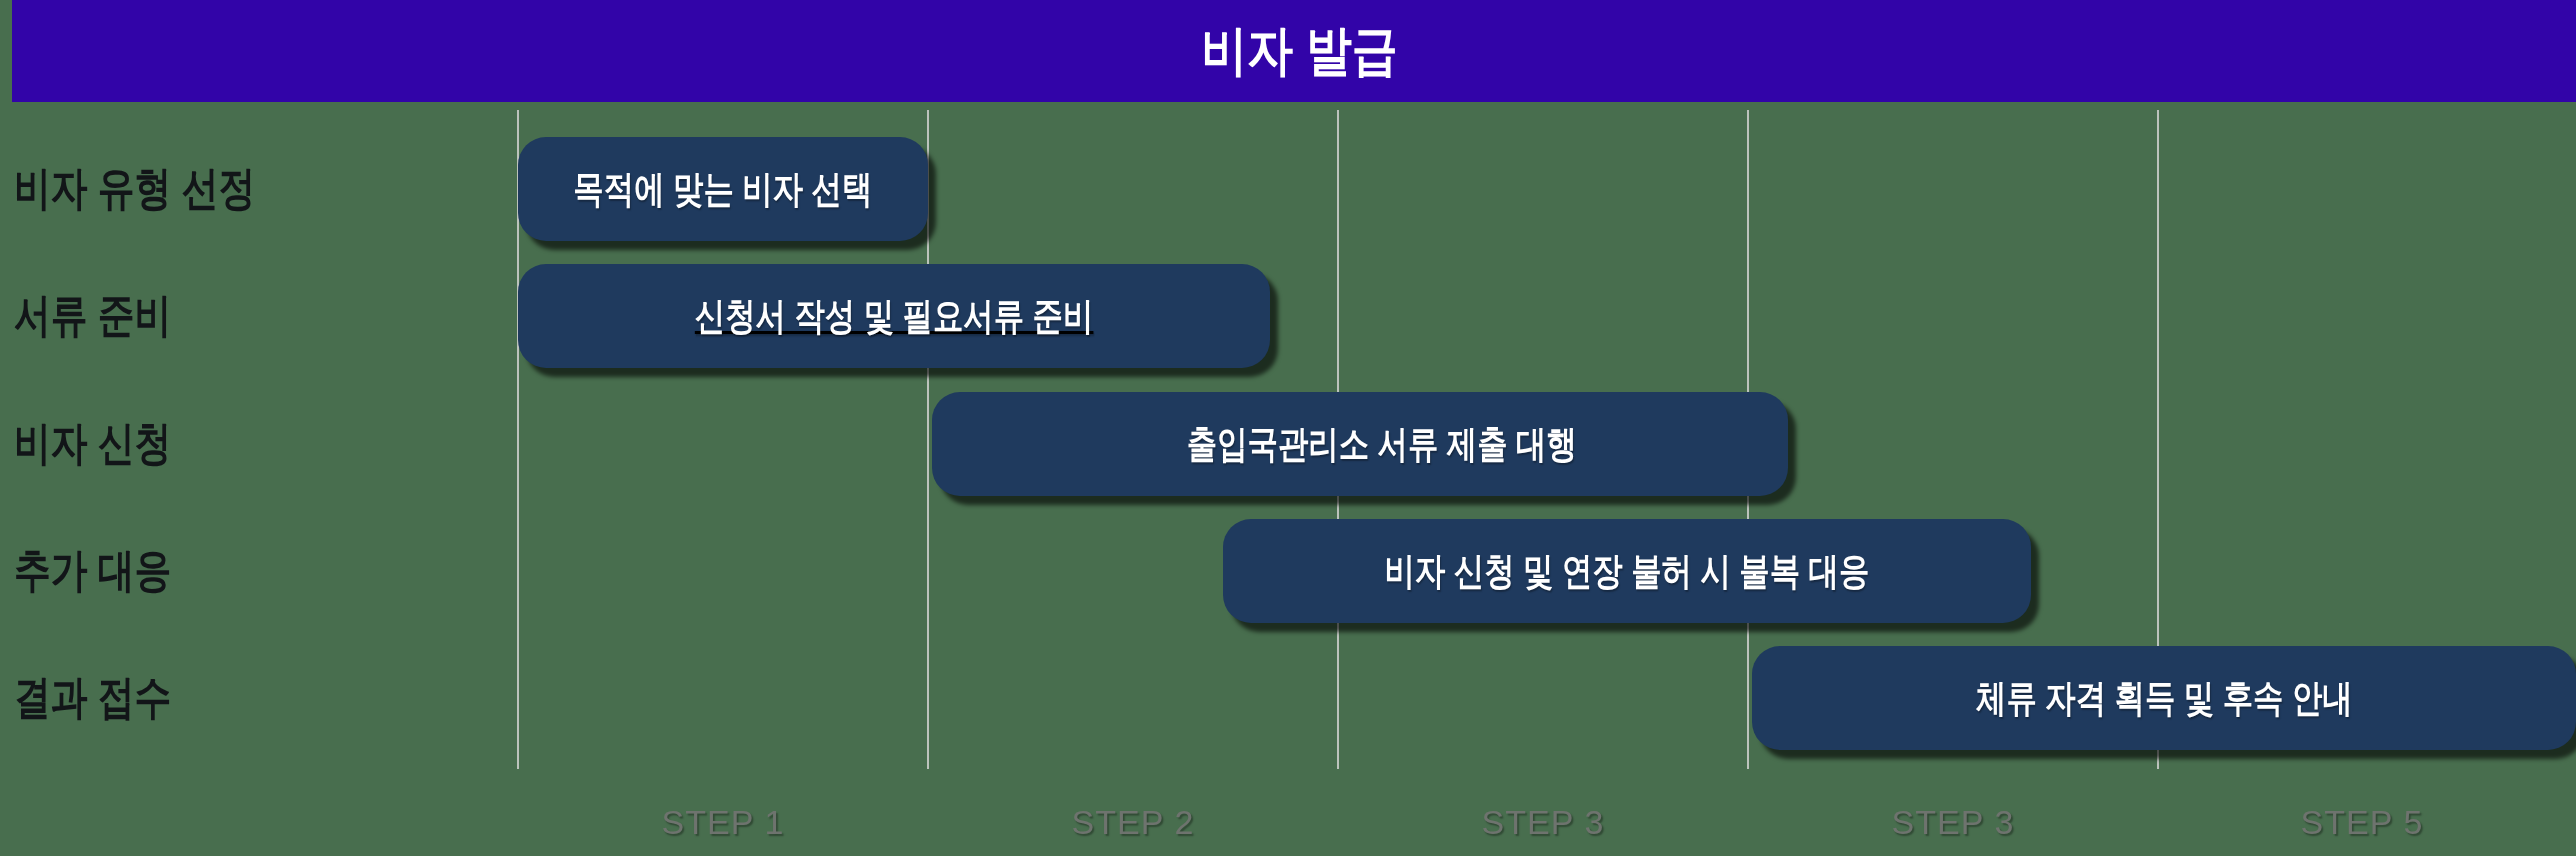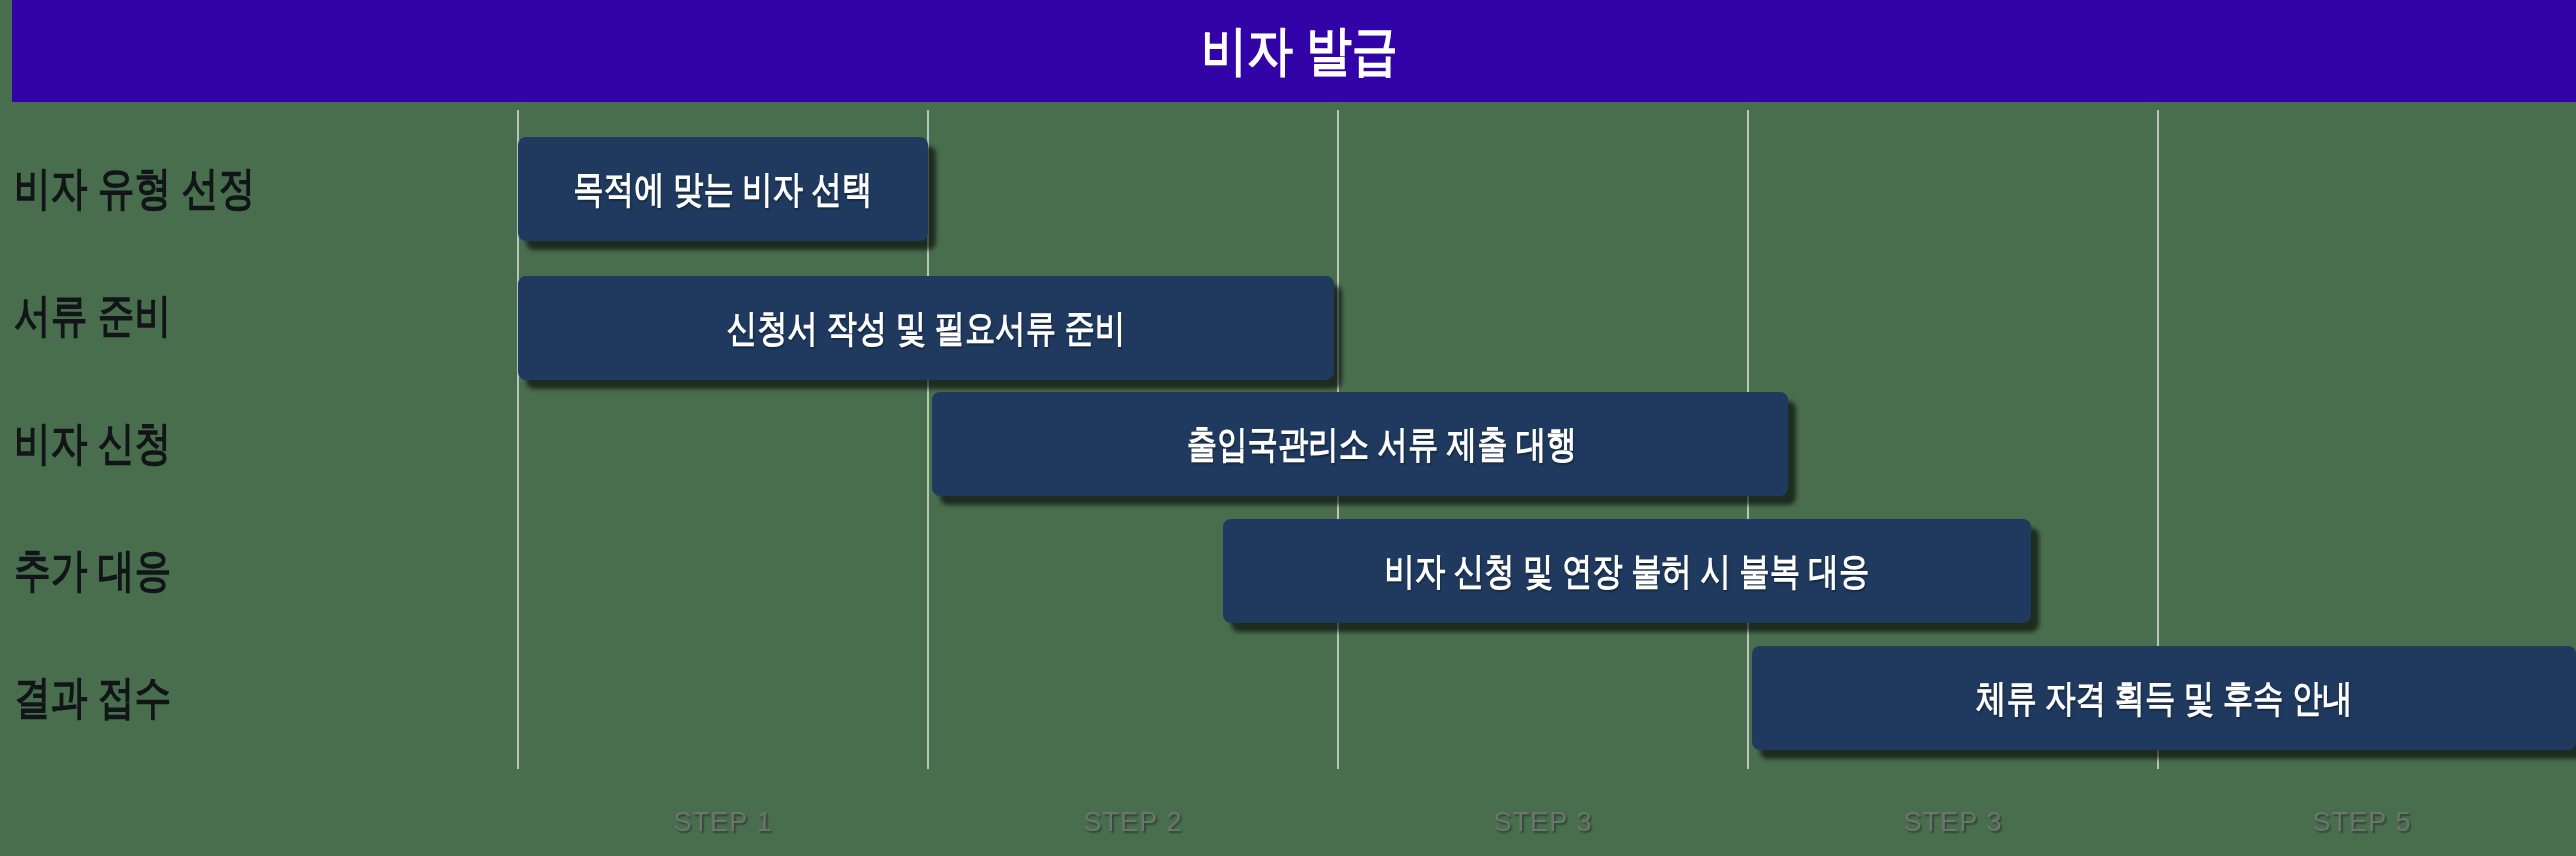--- a/index.html
+++ b/index.html
@@ -21,32 +21,32 @@
   }
   .gridline{
     position:absolute;top:110px;height:659px;width:1.7px;background:var(--grid);z-index:1;
   }
   .row-label{
     position:absolute;left:13.7px;height:104px;display:flex;align-items:center;
     font-size:46px;font-weight:bold;color:var(--rowlabel);white-space:nowrap;
     transform:scaleX(.80);transform-origin:left center;z-index:2;
   }
   .task-bar{
-    position:absolute;height:104px;background:var(--bar);border-radius:8px;
+    position:absolute;height:104px;background:var(--bar);border-radius:28px;
     box-shadow:8px 9px 4.6px rgba(0,0,0,.6);
     display:flex;align-items:center;justify-content:center;z-index:2;
   }
   .task-bar .bar-text{
     color:var(--bartext);font-weight:bold;font-size:38px;white-space:nowrap;
     transform:scaleX(.80);transform-origin:center;
     text-shadow:1.1px 1.7px 1.7px rgba(0,0,0,.30);
   }
   .step-label{
     position:absolute;transform:translate(-50%,-50%);
-    font-size:27px;letter-spacing:1.1px;color:var(--steplabel);white-space:nowrap;
+    font-size:34px;letter-spacing:1.1px;color:var(--steplabel);white-space:nowrap;
     text-shadow:1.7px 2.3px 1.7px rgba(0,0,0,.35);z-index:1;
   }
 </style>
 </head>
 <body>
 
 <div class="stage">
   <div class="banner">
     <span class="title-text">비자 발급</span>
   </div>
@@ -54,21 +54,21 @@
       <div class="gridline" style="left: 517px;"></div>
       <div class="gridline" style="left: 927px;"></div>
       <div class="gridline" style="left: 1337px;"></div>
       <div class="gridline" style="left: 1747px;"></div>
       <div class="gridline" style="left: 2157px;"></div>
       <div class="row-label" style="top: 137px;">비자 유형 선정</div>
       <div class="task-bar" style="top: 137px; left: 518px; width: 410px;">
         <span class="bar-text">목적에 맞는 비자 선택</span>
       </div>
       <div class="row-label" style="top: 264px;">서류 준비</div>
-      <div class="task-bar" style="top: 276px; left: 518px; width: 816px;">
+      <div class="task-bar" style="top: 264px; left: 518px; width: 752px; text-decoration: underline;">
         <span class="bar-text">신청서 작성 및 필요서류 준비</span>
       </div>
       <div class="row-label" style="top: 392px;">비자 신청</div>
       <div class="task-bar" style="top: 392px; left: 932px; width: 812px; padding-left: 44px;">
         <span class="bar-text">출입국관리소 서류 제출 대행</span>
       </div>
       <div class="row-label" style="top: 519px;">추가 대응</div>
       <div class="task-bar" style="top: 519px; left: 1223px; width: 808px;">
         <span class="bar-text">비자 신청 및 연장 불허 시 불복 대응</span>
       </div>

